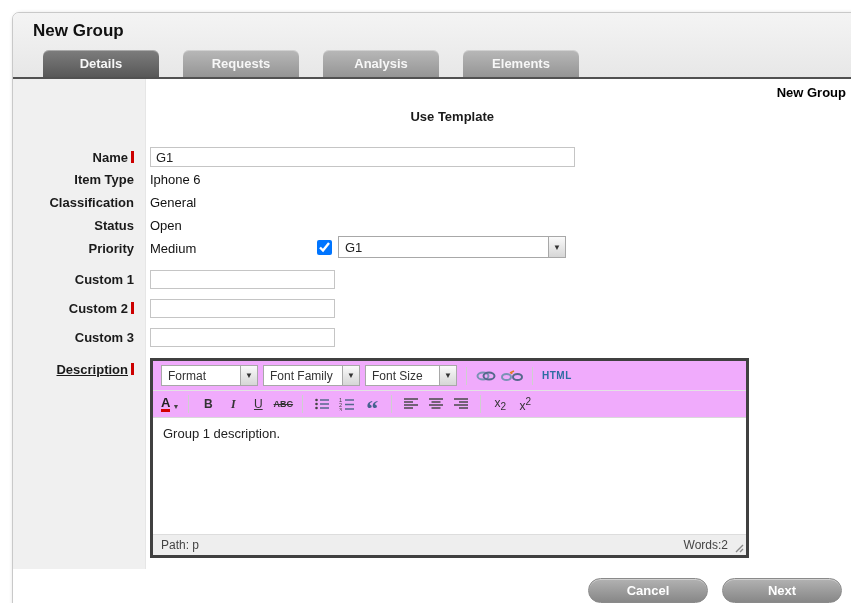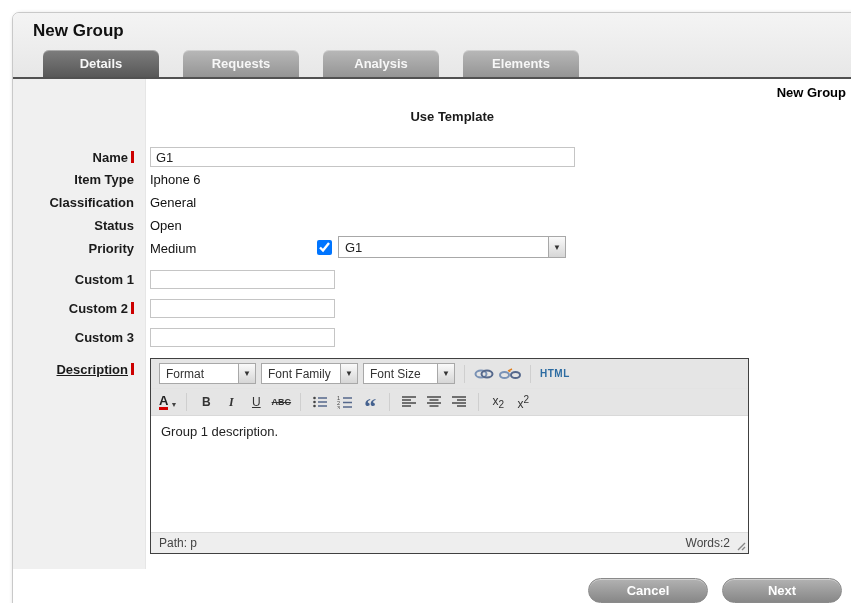--- a/index.html
+++ b/index.html
@@ -32,21 +32,21 @@
   .combo { display:flex; align-items:center; justify-content:space-between; background:#fff; border:1px solid #a8a8a8; height:22px; font-size:13px; color:#222; cursor:pointer; }
   .combo .txt { padding:0 6px; white-space:nowrap; overflow:hidden; }
   .combo .arrow { width:17px; align-self:stretch; background:linear-gradient(#fafafa,#d6d6d6); border-left:1px solid #a8a8a8; display:flex; align-items:center; justify-content:center; font-size:8px; color:#333; }
   .row-template { height:26px;flex-direction:column; }
   .row-name { margin-top:11px; height:22px; }
   .row-static { height:23px; }
   .row-custom { height:20px; margin-top:9px; }
   .row-desc { margin-top:11px; align-items:flex-start; }
   .row-desc .lbl { padding-top:4px;text-decoration:underline; }
   
-  .editor { width:599px; border:1px solid #404040; background:#e5e5e5; }
+  .editor { width:599px; border:3px solid #404040; background:#f0abfc; }
   .tb { display:flex; align-items:center; padding:0 8px; gap:5px; }
   .tb1 { height:30px; border-bottom:1px solid #e3e3e3; }
   .tb2 { height:27px; border-bottom:1px solid #d9d9d9; }
   .tb .combo { height:21px; font-size:12px; color:#333; }
   .tb-sep { width:1px; height:18px; background:#cfcfcf; margin:0 4px; }
   .tbtn { min-width:20px; height:20px; display:flex; align-items:center; justify-content:center; font-size:12px; color:#333; cursor:pointer; }
   .tbtn.bold { font-weight:bold; }
   .tbtn.italic { font-style:italic; font-family:"Liberation Serif",serif; font-weight:bold; }
   .tbtn.underline { text-decoration:underline; }
   .tbtn.strike { font-size:9px; font-weight:bold; text-decoration:line-through; }

